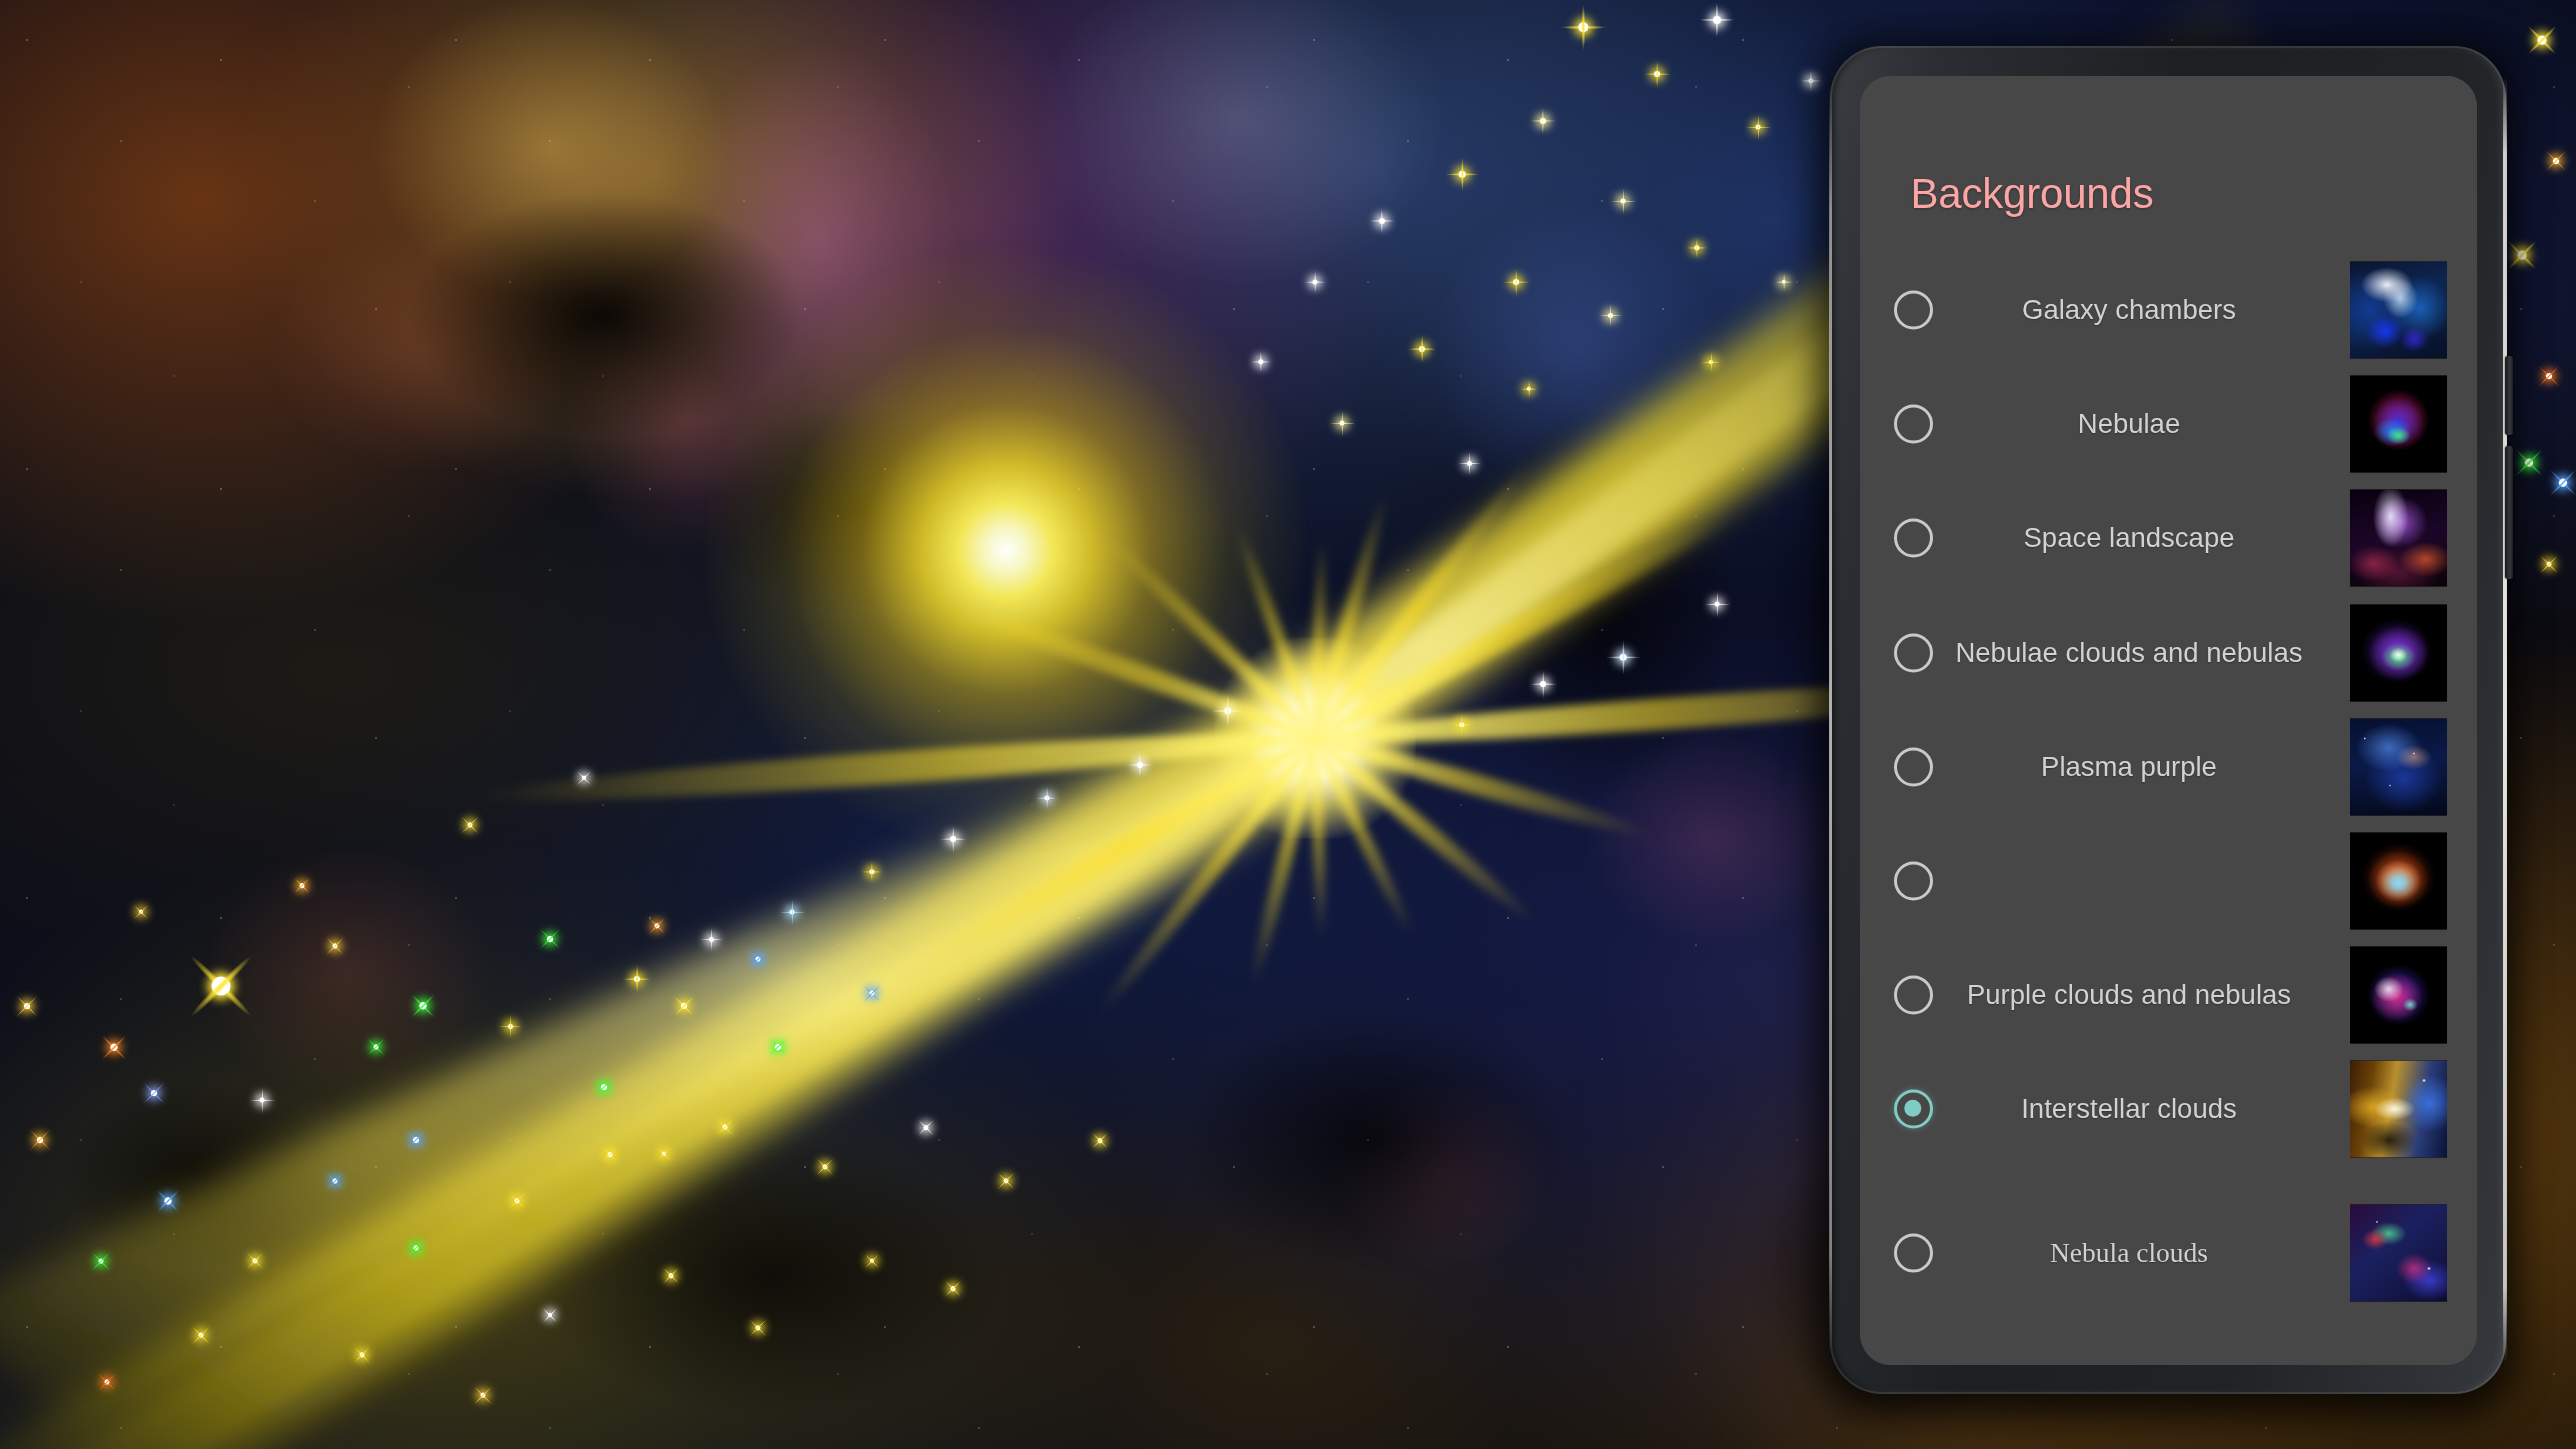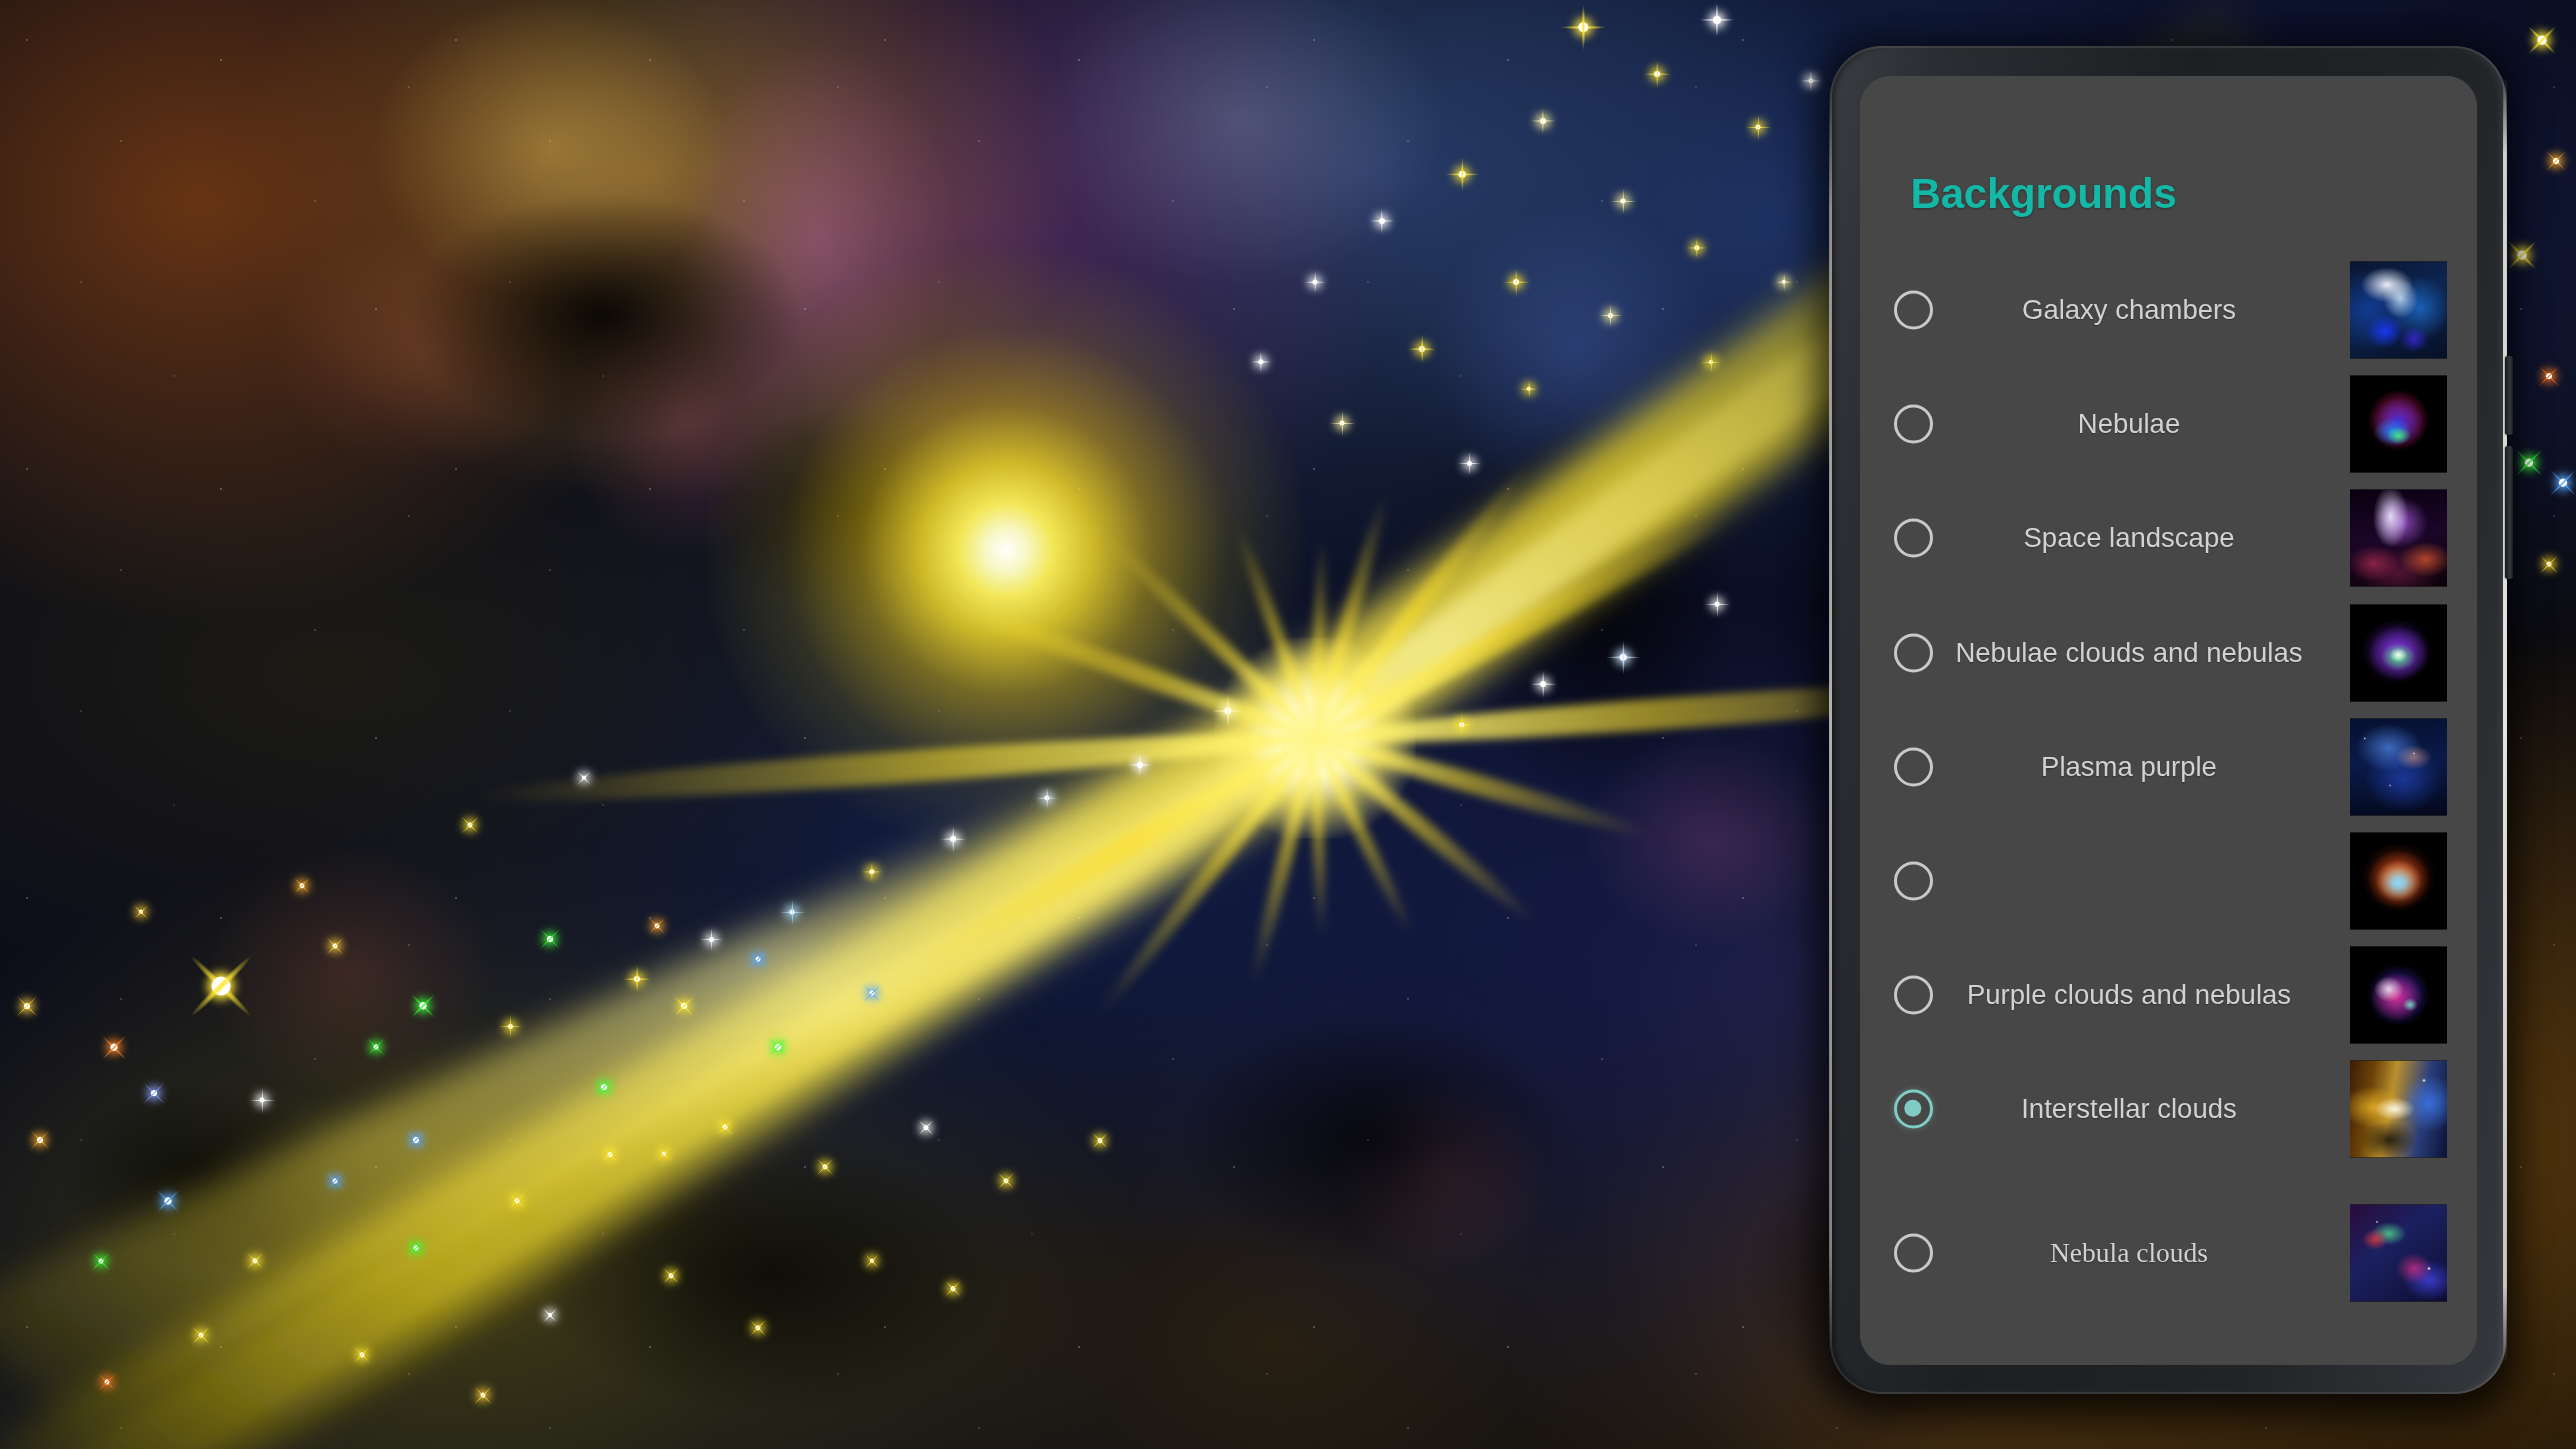--- a/index.html
+++ b/index.html
@@ -148,21 +148,21 @@
   }
   #phone-screen{
     position:absolute;left:29.5px;top:29.5px;right:29.5px;bottom:29.5px;
     border-radius:31px;overflow:hidden;background:#474747;
   }
 
   
   #dialog{position:absolute;inset:0;background:#474747;}
   #dialog-title{
     position:absolute;left:51px;top:94px;
-    font-size:42px;font-weight:bold;color:#14b8a6;letter-spacing:-0.2px;
+    font-size:42px;font-weight:normal;color:#fca5a5;letter-spacing:-0.2px;
     text-shadow:0 1.3px 2.7px rgba(0,0,0,.35);
     white-space:nowrap;
   }
 
   #option-list{position:absolute;left:0;right:0;top:164px;bottom:0;}
 
   .opt-row{
     position:absolute;left:0;right:0;height:114px;
     display:flex;align-items:center;
   }

